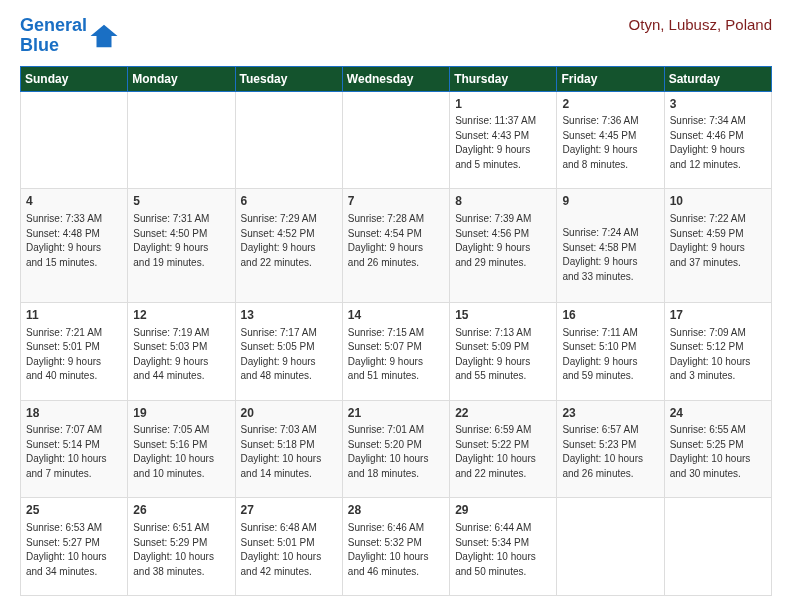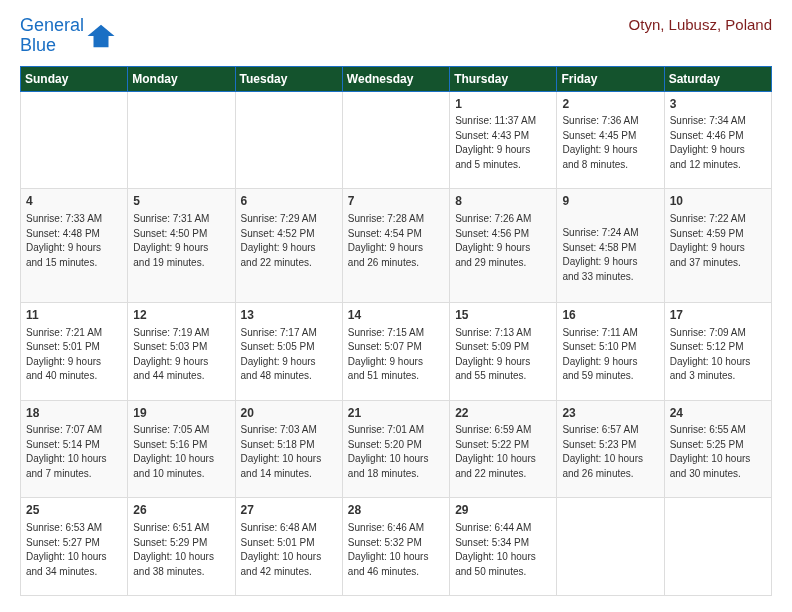--- a/index.html
+++ b/index.html
@@ -22,21 +22,21 @@
       justify-content: space-between;
       align-items: flex-start;
       margin-bottom: 10px;
     }
     .logo {
       display: flex;
       align-items: center;
     }
     .logo-text {
       font-size: 18px;
-      font-weight: normal;
+      font-weight: bold;
       color: #333;
       line-height: 1.1;
     }
     .logo-text span {
       color: #1a6fc4;
     }
     .logo-icon {
       width: 30px;
       height: 30px;
       margin-left: 2px;
@@ -188,21 +188,21 @@
           </td>
           <td>
             <span class="day-num">7</span>
             <div class="day-info" style="white-space: pre-line;">Sunrise: 7:28 AM
 Sunset: 4:54 PM
 Daylight: 9 hours
 and 26 minutes.</div>
           </td>
           <td>
             <span class="day-num">8</span>
-            <div class="day-info" style="white-space: pre-line;">Sunrise: 7:26 AM
+            <div class="day-info" style="white-space: pre-line;">Sunrise: 7:39 AM
 Sunset: 4:56 PM
 Daylight: 9 hours
 and 29 minutes.</div>
           </td>
           <td>
             <span class="day-num">9</span>
             <div class="day-info" style="white-space: pre-line; margin-top: 16px;">Sunrise: 7:24 AM
 Sunset: 4:58 PM
 Daylight: 9 hours
 and 33 minutes.</div>

